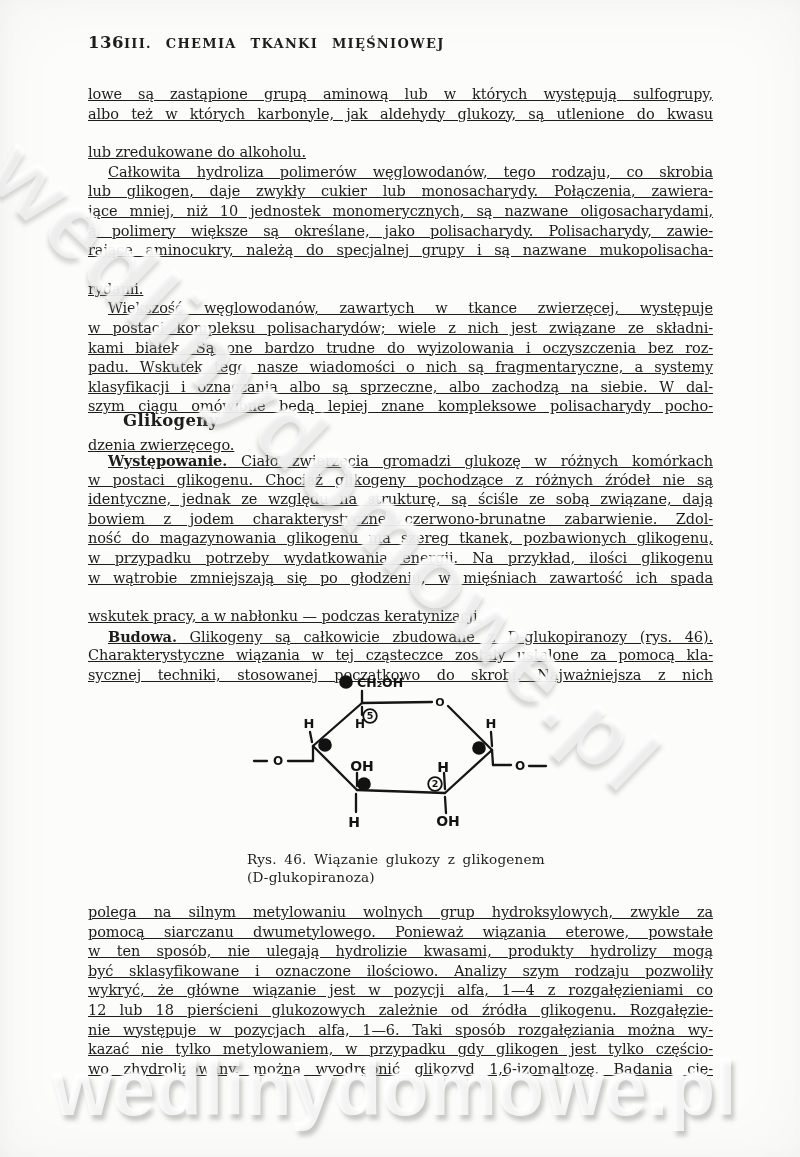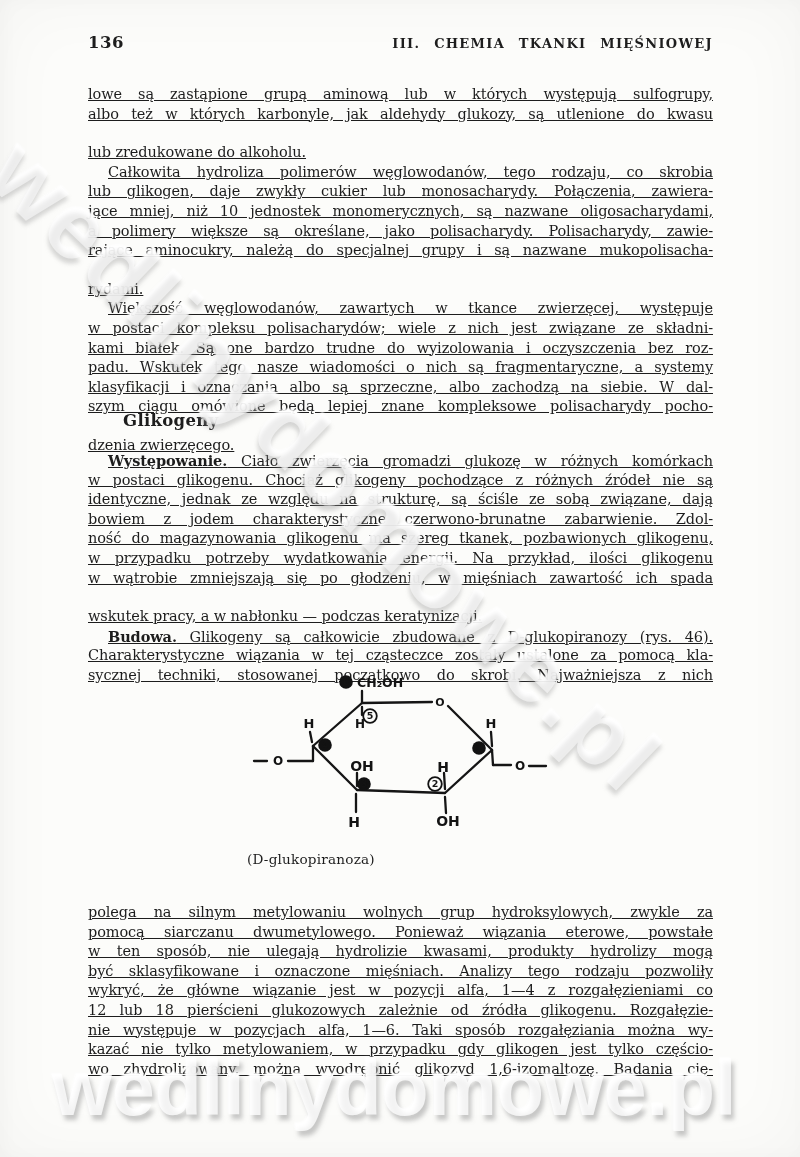--- a/index.html
+++ b/index.html
@@ -8,21 +8,21 @@
     width:800px;height:1157px;
     margin:0 auto;
     background:#fcfcfa;
     box-shadow:inset 0 0 70px rgba(0,0,0,0.035), inset 4px 0 18px rgba(0,0,0,0.025);
     overflow:hidden;
     font-family:"DejaVu Serif", serif;
     color:#1d1d1d;
   }
   .header{
     position:absolute;left:88px;top:33px;width:625px;
-    display:flex;justify-content:space-between;align-items:baseline;
+    display:flex;justify-content:flex-start;align-items:baseline;
   }
   .page-num{font-size:16.5px;font-weight:bold;letter-spacing:.5px;}
   .running-head{font-size:13px;font-weight:bold;letter-spacing:1.3px;word-spacing:8px;}
   .block{position:absolute;left:88px;width:625px;}
   .block-a{top:85px;}
   .block-b{top:451px;}
   .block-c{top:903px;}
   .line{
     height:19.6px;line-height:19.6px;
     font-size:14.5px;letter-spacing:-0.1px;
@@ -159,28 +159,29 @@
         <circle cx="130" cy="46" r="6.8" fill="none" stroke="#121212" stroke-width="1.8"></circle>
         <text x="130" y="49.4" font-size="9.5" text-anchor="middle" fill="#121212">5</text>
       </g>
       <g>
         <circle cx="106" cy="12" r="6.8" fill="#121212"></circle>
         <text x="106" y="15.4" font-size="9.5" text-anchor="middle" fill="#ffffff">6</text>
       </g>
     </svg>
 
   <div class="caption">
+    <div>Rys. 46. Wiązanie glukozy z glikogenem</div>
     <div>(D-glukopiranoza)</div>
   </div>
 
   <div class="block block-c" id="block-c">
       <div class="line">polega na silnym metylowaniu wolnych grup hydroksylowych, zwykle za</div>
       <div class="line">pomocą siarczanu dwumetylowego. Ponieważ wiązania eterowe, powstałe</div>
       <div class="line">w ten sposób, nie ulegają hydrolizie kwasami, produkty hydrolizy mogą</div>
-      <div class="line">być sklasyfikowane i oznaczone mięśniach. Analizy tego rodzaju pozwoliły</div>
+      <div class="line">być sklasyfikowane i oznaczone ilościowo. Analizy szym rodzaju pozwoliły</div>
       <div class="line">wykryć, że główne wiązanie jest w pozycji alfa, 1—4 z rozgałęzieniami co</div>
       <div class="line">12 lub 18 pierścieni glukozowych zależnie od źródła glikogenu. Rozgałęzie-</div>
       <div class="line">nie występuje w pozycjach alfa, 1—6. Taki sposób rozgałęziania można wy-</div>
       <div class="line">kazać nie tylko metylowaniem, w przypadku gdy glikogen jest tylko częścio-</div>
       <div class="line">wo zhydrolizowany, można wyodrębnić glikozyd 1,6-izomaltozę. Badania cię-</div>
     </div>
 
   <div class="wm wm-diag">wedlinydomowe.pl</div>
   <div class="wm wm-bottom">wedlinydomowe.pl</div>
 

